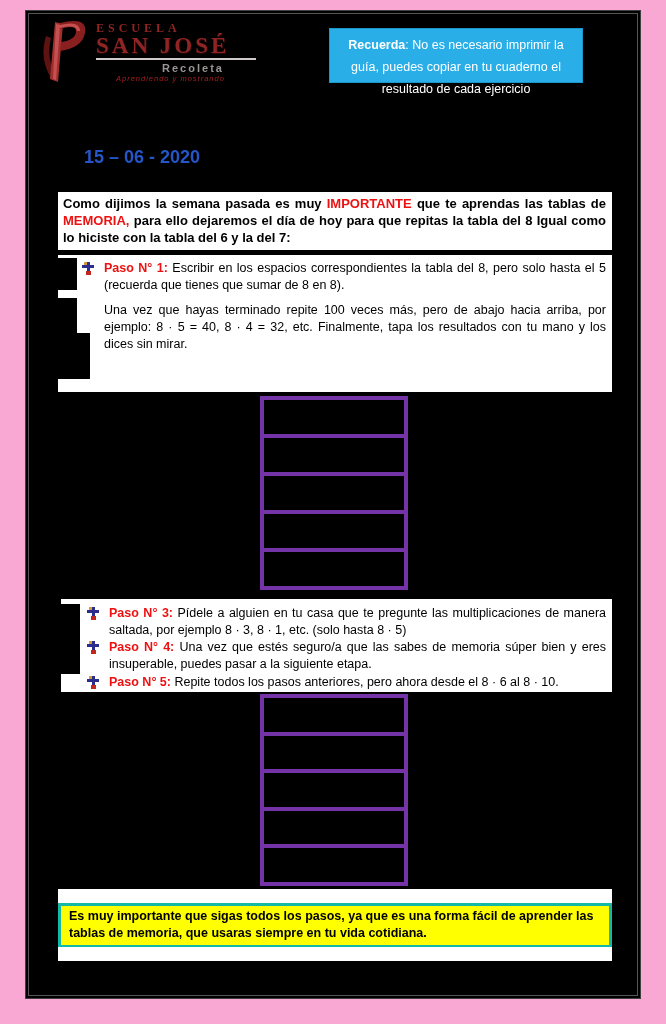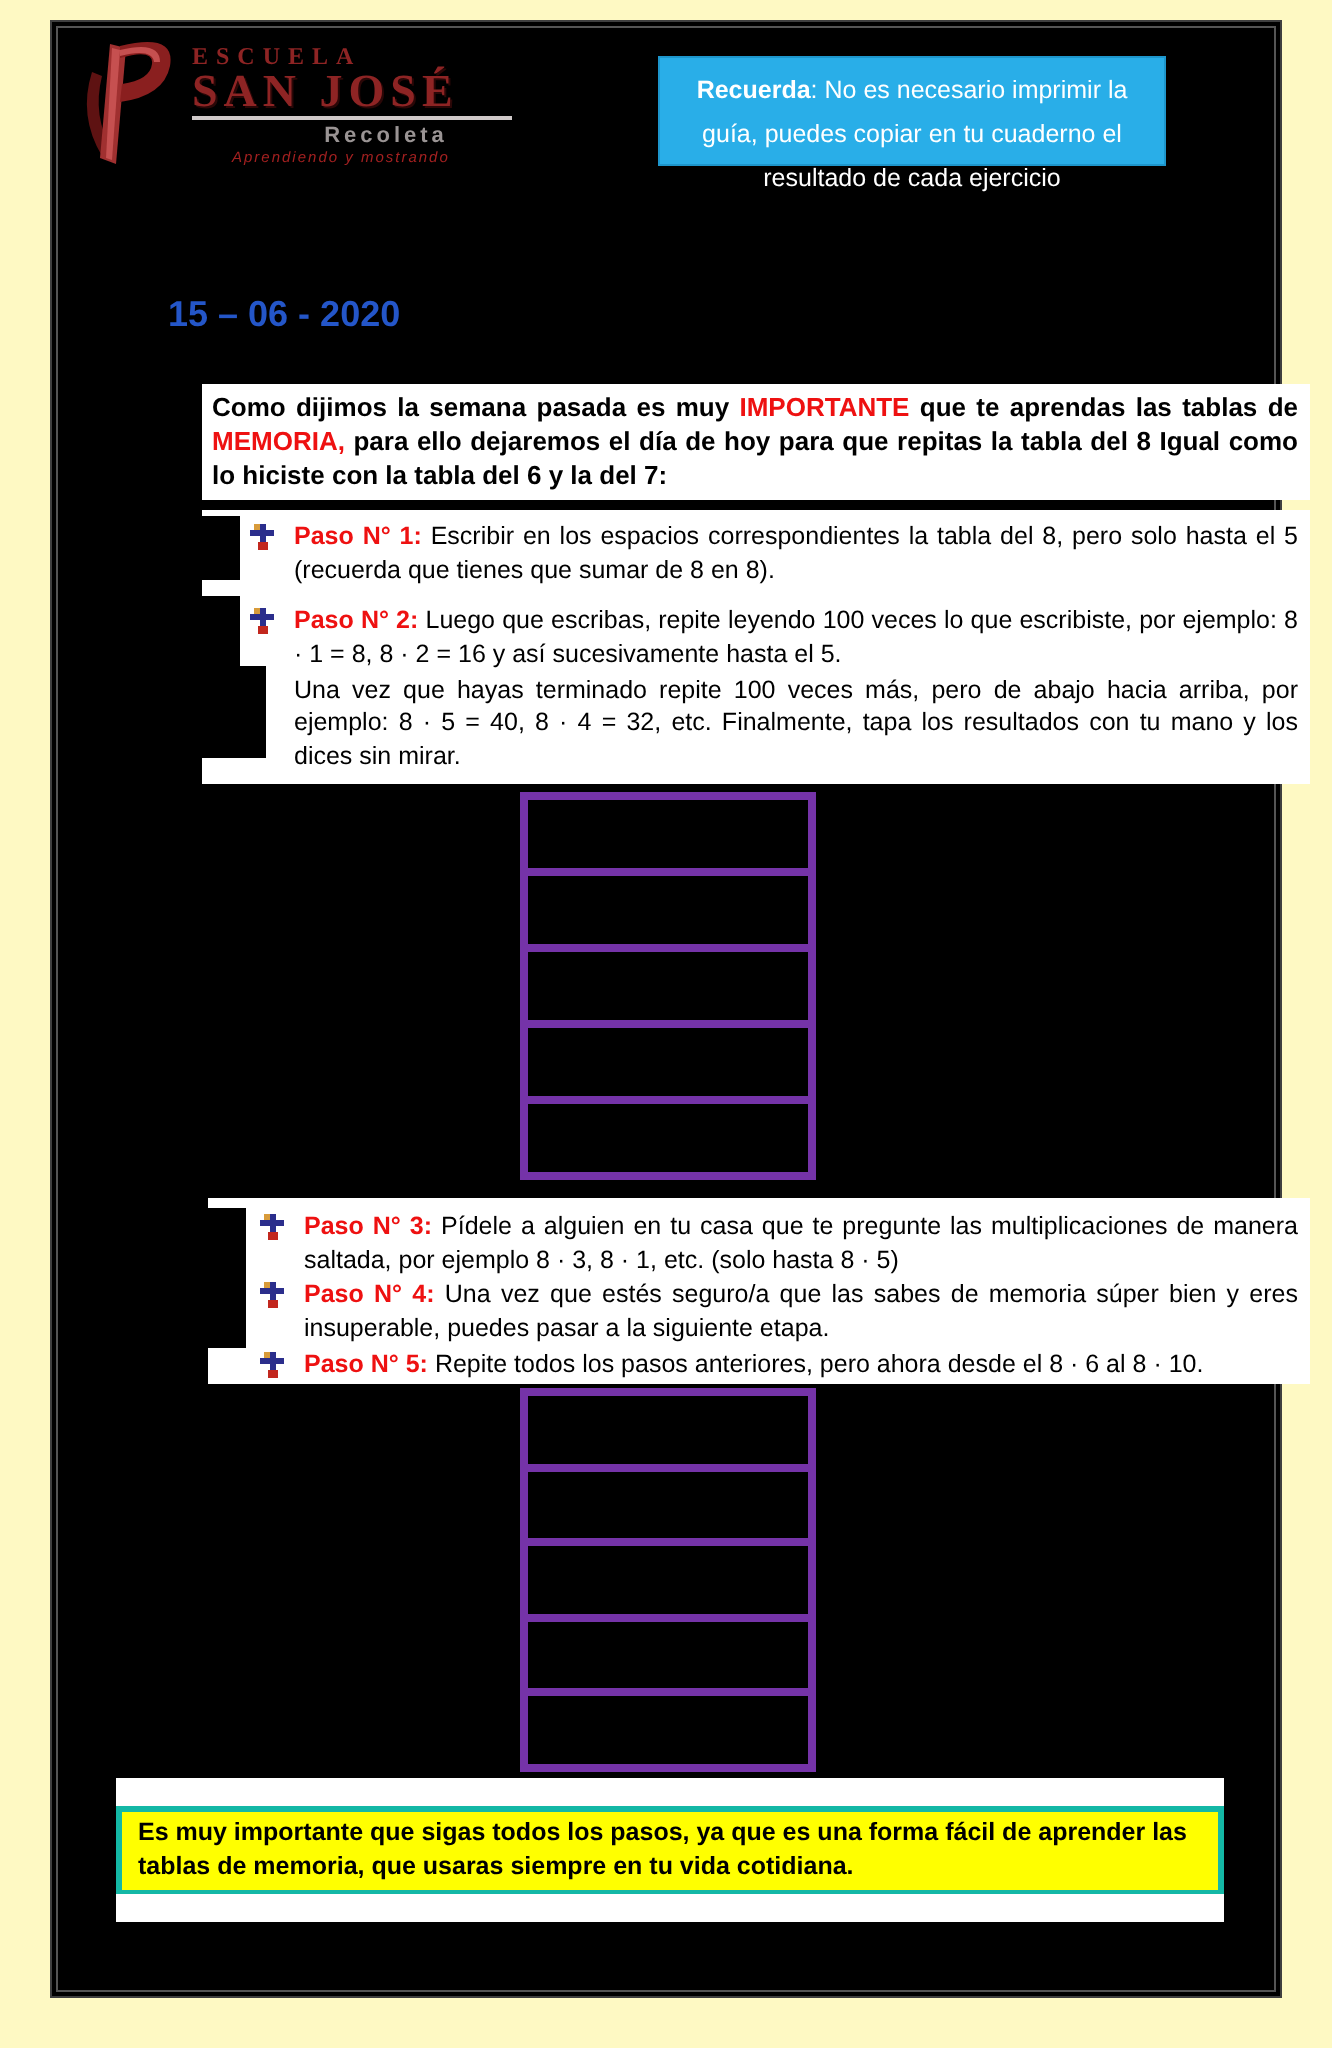--- a/index.html
+++ b/index.html
@@ -1,16 +1,16 @@
 <!DOCTYPE html>
 <html><head>
 <meta charset="utf-8">
 <style>
   html,body{margin:0;padding:0;background:#ffffff;}
-  .canvas{position:relative;width:666px;height:1024px;background:#fef9c3;overflow:hidden;
+  .canvas{position:relative;width:666px;height:1024px;background:#f9a8d4;overflow:hidden;
           font-family:"Liberation Sans",sans-serif;}
   .page{position:absolute;left:25px;top:10px;width:616px;height:989px;background:#000000;
         border:1px solid #3f3f3f;box-sizing:border-box;}
   .inner-frame{position:absolute;inset:2px;border:1px solid #555555;pointer-events:none;}
 
   
   .logo{position:absolute;left:8px;top:7px;width:292px;height:70px;display:flex;align-items:flex-start;}
   .p-mark{width:60px;height:66px;flex:0 0 auto;}
   .logo-text{margin-left:2px;padding-top:4px;}
   .school-line1{font-family:"Liberation Serif",serif;font-weight:bold;color:#8E2424;
@@ -23,21 +23,21 @@
 
   .reminder-box{position:absolute;left:303px;top:17px;width:254px;height:55px;box-sizing:border-box;
                 background:#29AEE8;border:1px solid #1d96cc;color:#ffffff;font-size:12.5px;
                 text-align:center;line-height:22px;padding:5px 6px;}
   .reminder-box b{font-weight:bold;}
 
   .date-line{position:absolute;left:0;right:0;top:136px;text-align:left;padding-left:58px;
              color:#2456C8;font-weight:bold;font-size:18px;}
 
   
-  .white-box{position:absolute;background:#ffffff;box-sizing:border-box;color:#000;margin-left:43px;}
+  .white-box{position:absolute;background:#ffffff;box-sizing:border-box;color:#000;}
   .intro-box{left:32px;top:181px;width:554px;padding:3px 6px 4px 5px;
              font-weight:bold;font-size:13px;line-height:1.32;text-align:justify;}
   .red{color:#EE1111;}
 
   .pasos12{left:32px;top:244px;width:554px;height:137px;padding:5px 6px 0 46px;}
   .pasos345{left:35px;top:588px;width:551px;height:93px;padding:6px 6px 12px 48px;}
   .notch{position:absolute;background:#000000;left:0;}
   .n1{top:3px;width:19px;height:32px;}
   .n2{top:43px;width:19px;height:35px;}
   .n3{top:78px;width:32px;height:46px;}
@@ -101,28 +101,20 @@
 
       <p class="step">
         <svg class="dart" viewBox="0 0 12 13">
           <rect x="5" y="0" width="3" height="9" fill="#2B2E8C"></rect>
             <rect x="0" y="3" width="12" height="3" fill="#2B2E8C"></rect>
           <rect x="4" y="9" width="5" height="4" fill="#C2271E"></rect>
             <rect x="2" y="0" width="3" height="3" fill="#D89B3A"></rect>
         </svg><span class="lbl">Paso N° 1:</span><span> Escribir en los espacios correspondientes la tabla del 8, pero solo hasta el 5 (recuerda que tienes que sumar de 8 en 8).</span>
       </p>
 
-      <p class="step tight">
-        <svg class="dart" viewBox="0 0 12 13">
-          <rect x="5" y="0" width="3" height="9" fill="#2B2E8C"></rect>
-            <rect x="0" y="3" width="12" height="3" fill="#2B2E8C"></rect>
-          <rect x="4" y="9" width="5" height="4" fill="#C2271E"></rect>
-            <rect x="2" y="0" width="3" height="3" fill="#D89B3A"></rect>
-        </svg><span class="lbl">Paso N° 2:</span><span> Luego que escribas, repite leyendo 100 veces lo que escribiste, por ejemplo: 8 · 1 = 8,  8 · 2 = 16 y así sucesivamente hasta el 5.</span>
-      </p>
       <p class="cont">Una vez que hayas terminado repite 100 veces más, pero de abajo hacia arriba, por ejemplo: 8 · 5 = 40, 8 · 4 = 32, etc. Finalmente, tapa los resultados con tu mano y los dices sin mirar.</p>
     </div>
 
     <div class="answer-table t1">
       <div class="answer-cell"></div>
       <div class="answer-cell"></div>
       <div class="answer-cell"></div>
       <div class="answer-cell"></div>
       <div class="answer-cell"></div>
     </div>

